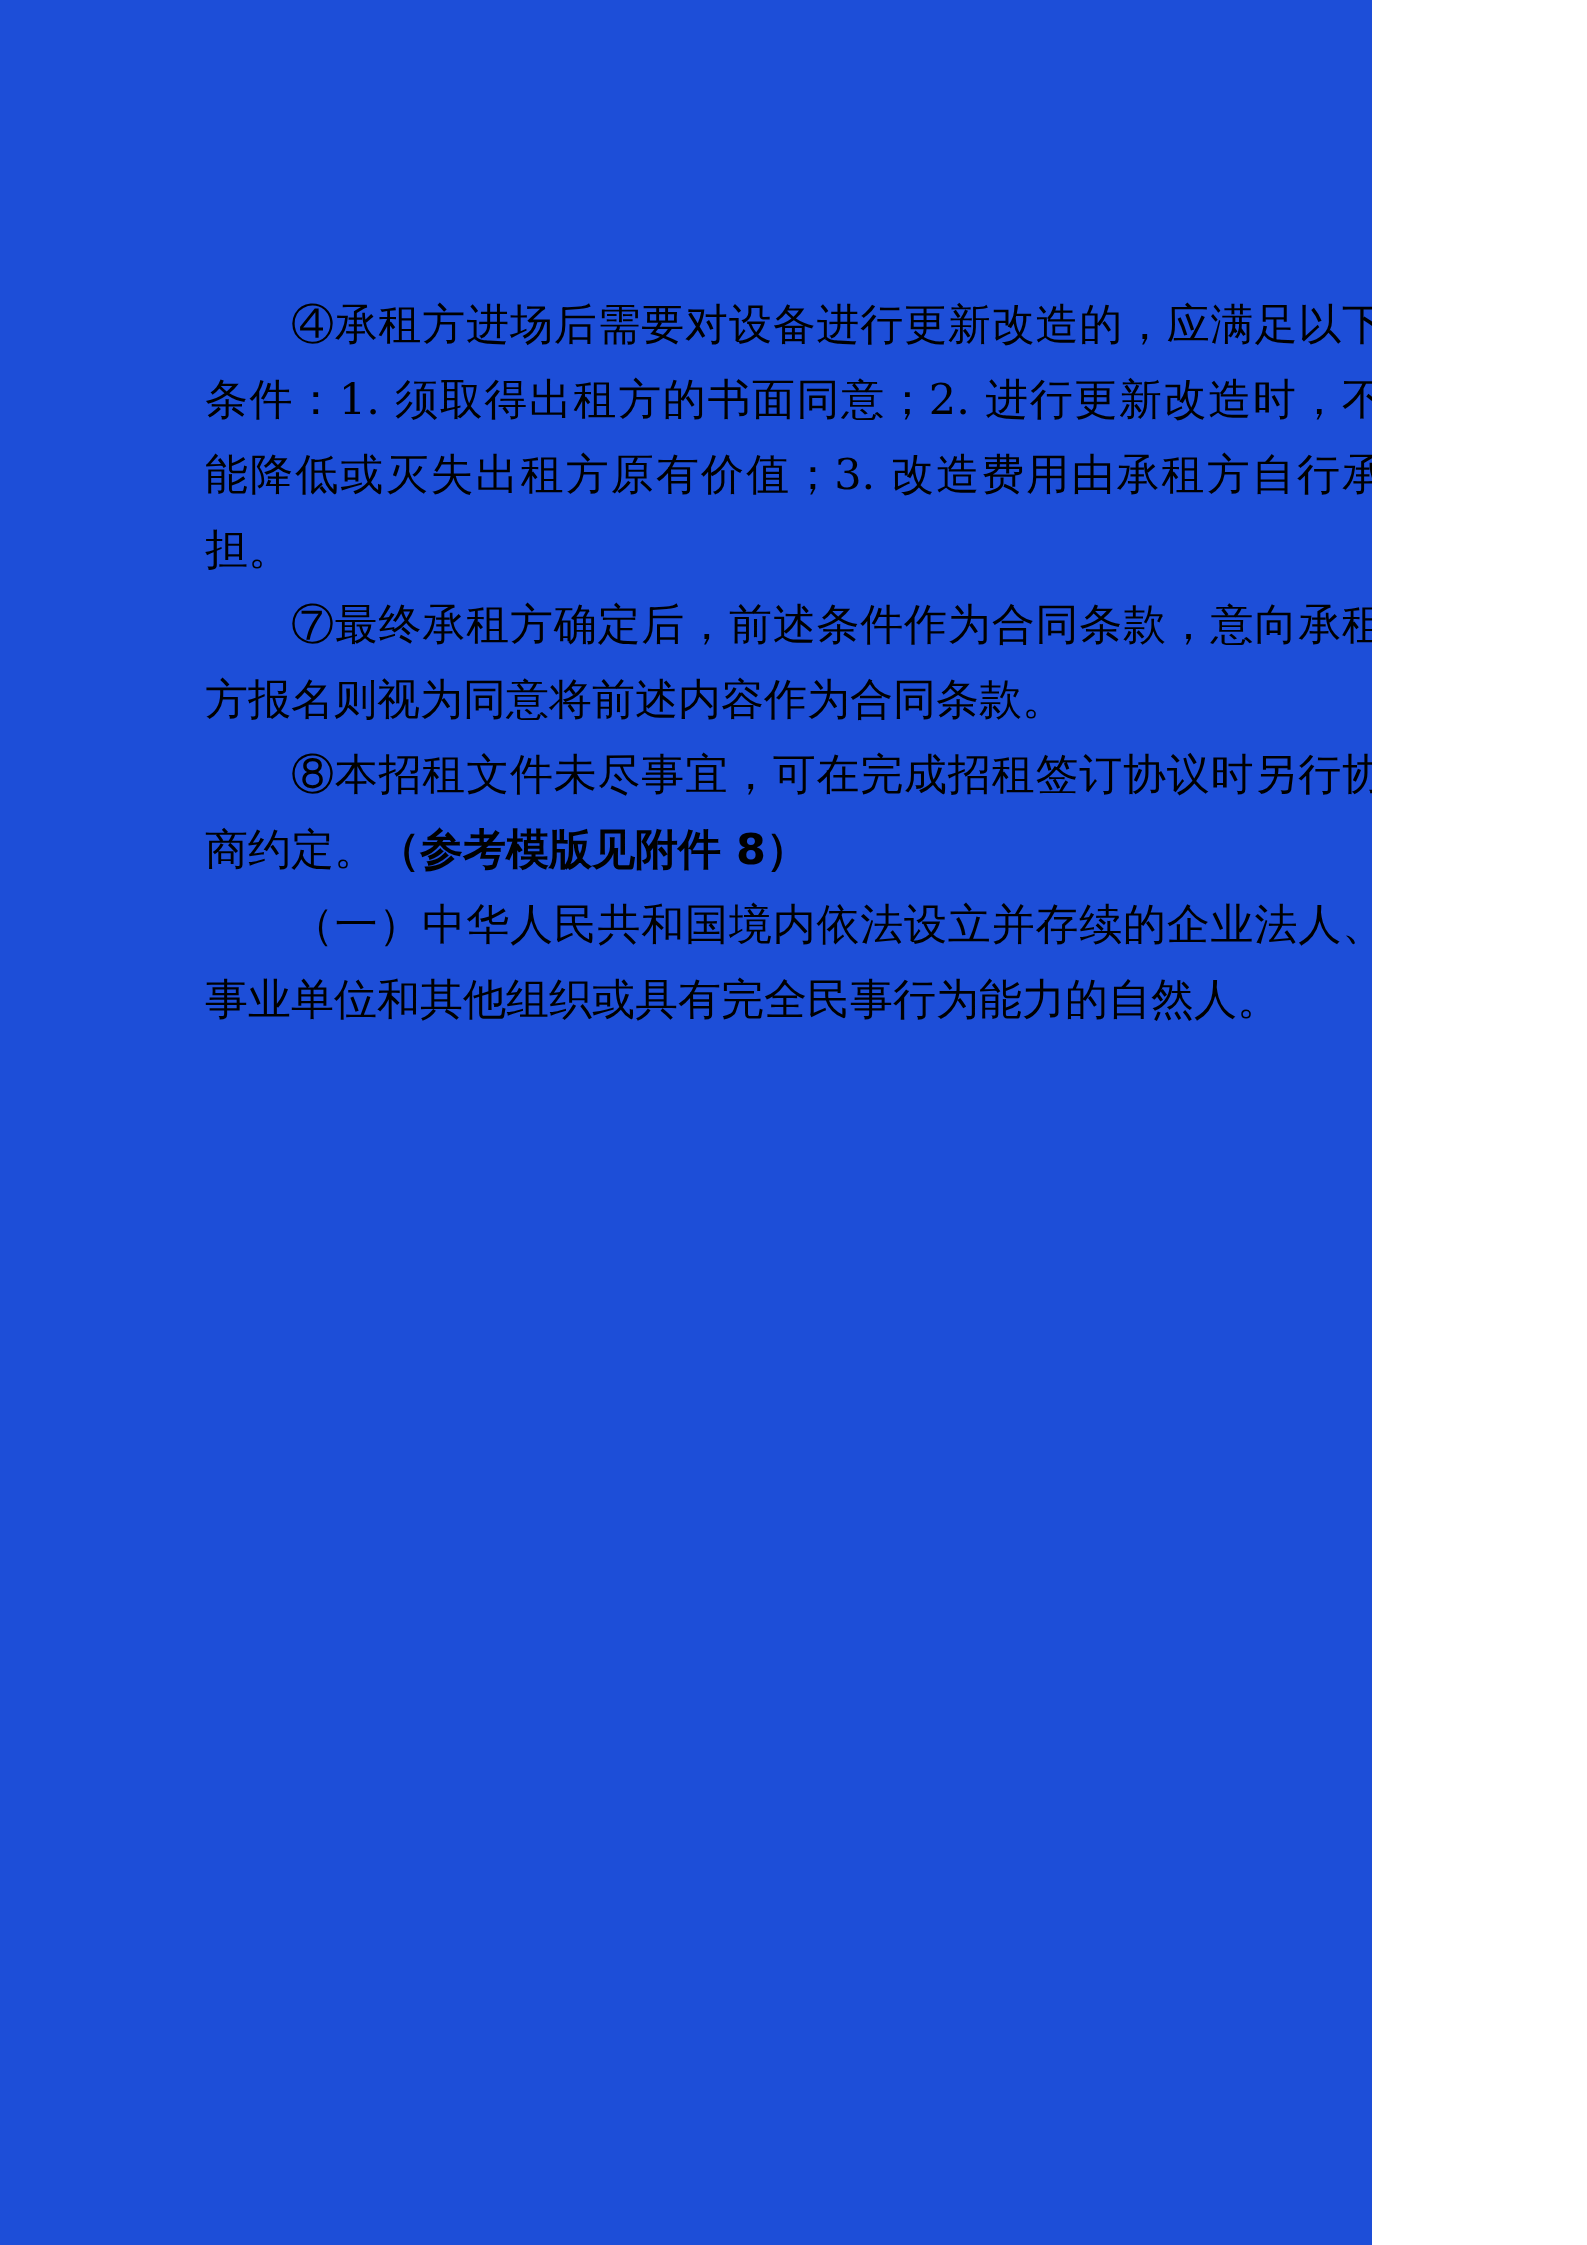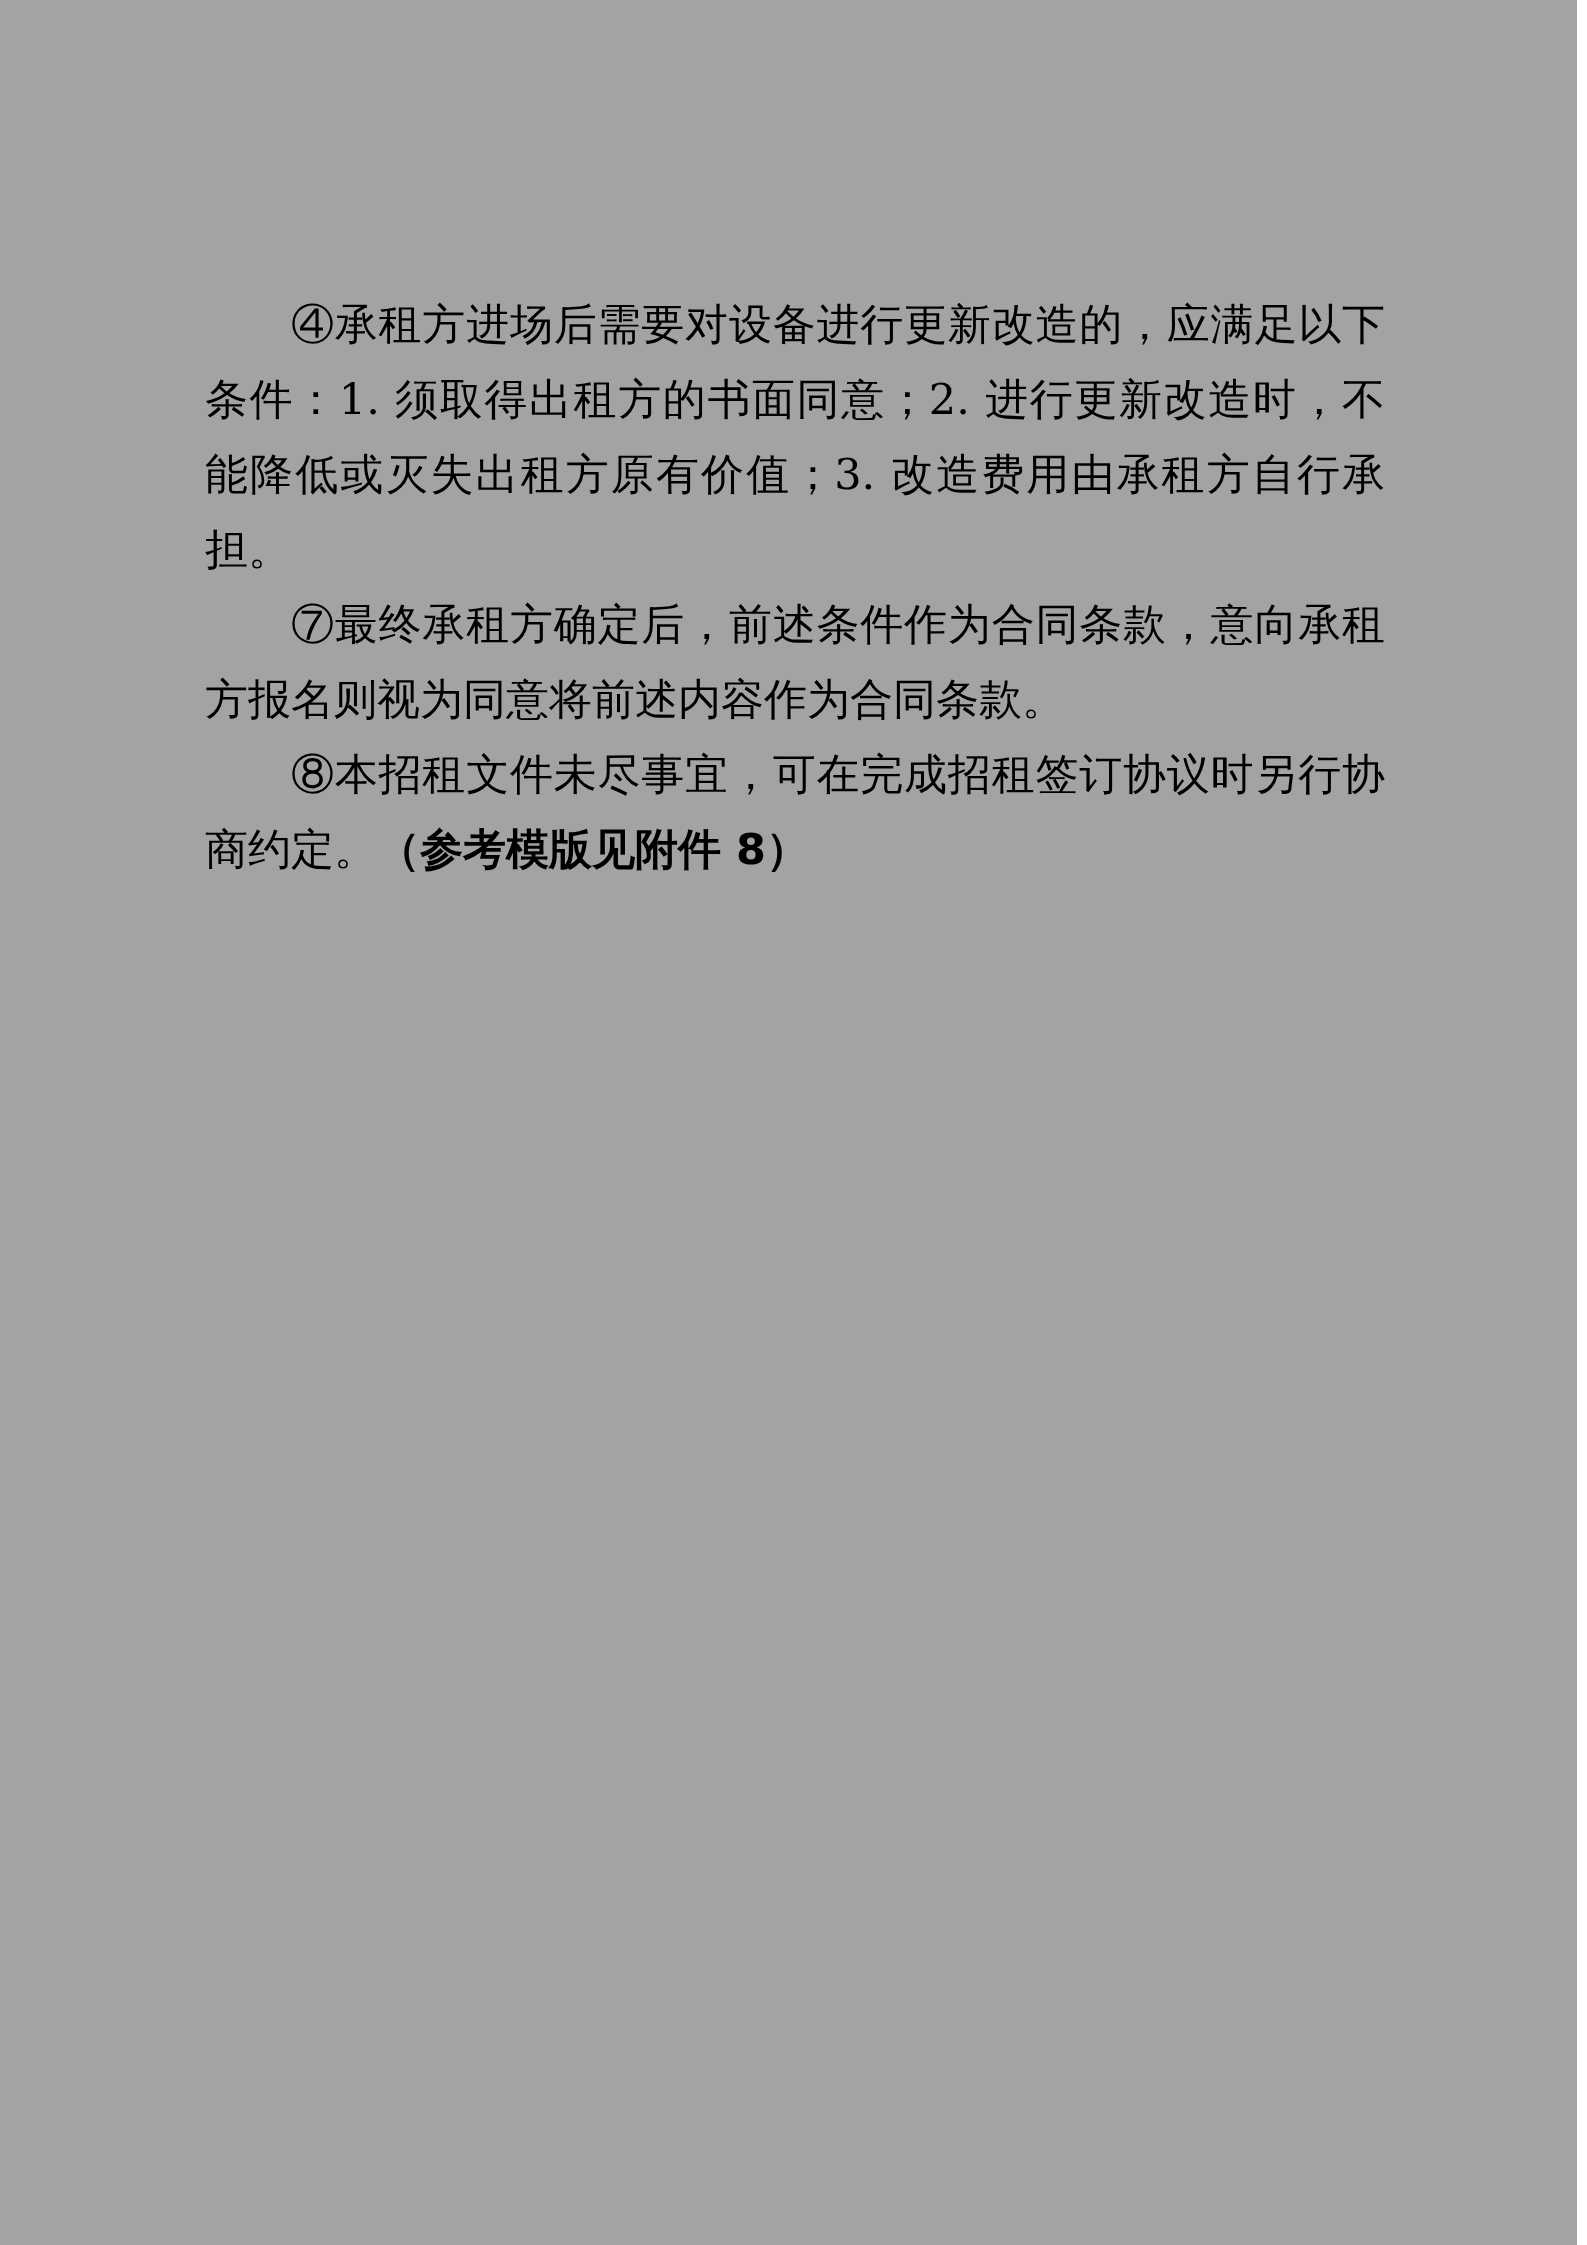--- a/index.html
+++ b/index.html
@@ -3,23 +3,23 @@
 <meta charset="utf-8">
 <title>Document</title>
 <style>
   * { margin: 0; padding: 0; box-sizing: border-box; }
   html, body {
     background: #ffffff;
     font-family: "DejaVu Serif", serif;
   }
   .page {
     position: relative;
-    width: 1577px;
+    width: 1372px;
     height: 2245px;
-    background: #a3a3a3;
+    background: #1d4ed8;
     color: #000000;
     overflow: hidden;
   }
   .content {
     position: absolute;
     left: 205px;
     top: 287px;
     width: 1180px;
     font-family: "DejaVu Serif", serif;
     font-size: 43px;
@@ -53,16 +53,17 @@
 
     <p class="para">④承租方进场后需要对设备进行更新改造的，应满足以下条件：1. 须取得出租方的书面同意；2. 进行更新改造时，不能降低或灭失出租方原有价值；3. 改造费用由承租方自行承担。</p>
 
 
 
     <p class="para">⑦最终承租方确定后，前述条件作为合同条款，意向承租方报名则视为同意将前述内容作为合同条款。</p>
 
     <p class="para"><span>⑧本招租文件未尽事宜，可在完成招租签订协议时另行协商约定。</span><span class="bold-ref">（参考模版见附件 8）</span></p>
 
 
+    <p class="para">（一）中华人民共和国境内依法设立并存续的企业法人、事业单位和其他组织或具有完全民事行为能力的自然人。</p>
 
 
   </div>
 </div>
 
 </body></html>

